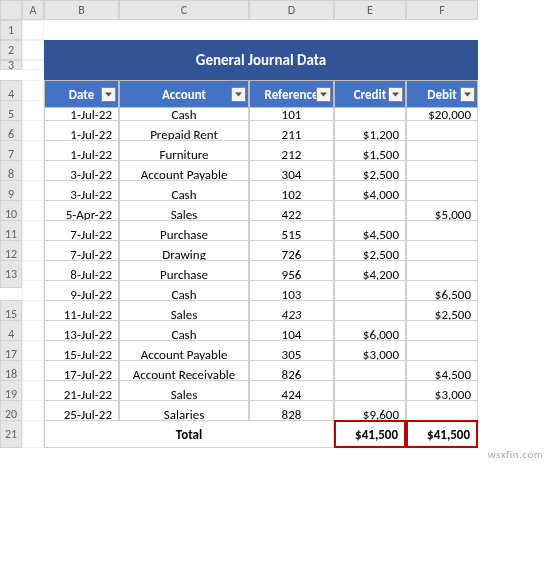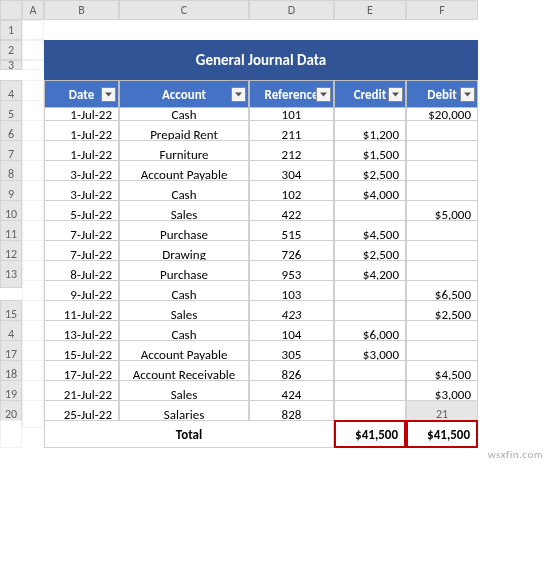--- a/index.html
+++ b/index.html
@@ -119,21 +119,21 @@
     <div class="dcell r" style="height: 28px;"></div>
     <div class="hcell row" style="height: 28px;">9</div>
     <div class="cell" style="height: 28px;"></div>
     <div class="dcell r" style="height: 28px;">3-Jul-22</div>
     <div class="dcell c" style="height: 28px;">Cash</div>
     <div class="dcell c" style="height: 28px;">102</div>
     <div class="dcell r" style="height: 28px;">$4,000</div>
     <div class="dcell r" style="height: 28px;"></div>
     <div class="hcell row" style="height: 28px;">10</div>
     <div class="cell" style="height: 28px;"></div>
-    <div class="dcell r" style="height: 28px;">5-Jul-22</div>
+    <div class="dcell r" style="height: 28px;">5-Apr-22</div>
     <div class="dcell c" style="height: 28px;">Sales</div>
     <div class="dcell c" style="height: 28px;">422</div>
     <div class="dcell r" style="height: 28px;"></div>
     <div class="dcell r" style="height: 28px;">$5,000</div>
     <div class="hcell row" style="height: 28px;">11</div>
     <div class="cell" style="height: 28px;"></div>
     <div class="dcell r" style="height: 28px;">7-Jul-22</div>
     <div class="dcell c" style="height: 28px;">Purchase</div>
     <div class="dcell c" style="height: 28px;">515</div>
     <div class="dcell r" style="height: 28px;">$4,500</div>
@@ -142,21 +142,21 @@
     <div class="cell" style="height: 28px;"></div>
     <div class="dcell r" style="height: 28px;">7-Jul-22</div>
     <div class="dcell c" style="height: 28px;">Drawing</div>
     <div class="dcell c" style="height: 28px;">726</div>
     <div class="dcell r" style="height: 28px;">$2,500</div>
     <div class="dcell r" style="height: 28px;"></div>
     <div class="hcell row" style="height: 28px;">13</div>
     <div class="cell" style="height: 28px;"></div>
     <div class="dcell r" style="height: 28px;">8-Jul-22</div>
     <div class="dcell c" style="height: 28px;">Purchase</div>
-    <div class="dcell c" style="height: 28px;">953</div>
+    <div class="dcell c" style="height: 28px;">956</div>
     <div class="dcell r" style="height: 28px;">$4,200</div>
     <div class="dcell r" style="height: 28px;"></div>
     <div class="hcell row" style="height: 28px; margin-left: 28px;">14</div>
     <div class="cell" style="height: 28px;"></div>
     <div class="dcell r" style="height: 28px;">9-Jul-22</div>
     <div class="dcell c" style="height: 28px;">Cash</div>
     <div class="dcell c" style="height: 28px;">103</div>
     <div class="dcell r" style="height: 28px;"></div>
     <div class="dcell r" style="height: 28px;">$6,500</div>
     <div class="hcell row" style="height: 28px;">15</div>
@@ -192,20 +192,21 @@
     <div class="dcell r" style="height: 28px;">21-Jul-22</div>
     <div class="dcell c" style="height: 28px;">Sales</div>
     <div class="dcell c" style="height: 28px;">424</div>
     <div class="dcell r" style="height: 28px;"></div>
     <div class="dcell r" style="height: 28px;">$3,000</div>
     <div class="hcell row" style="height: 28px;">20</div>
     <div class="cell" style="height: 28px;"></div>
     <div class="dcell r" style="height: 28px;">25-Jul-22</div>
     <div class="dcell c" style="height: 28px;">Salaries</div>
     <div class="dcell c" style="height: 28px;">828</div>
+    <div class="dcell r" style="height: 28px;">$9,600</div>
     <div class="dcell r" style="height: 28px;"></div>
     <div class="hcell row" style="height: 28px;">21</div>
     <div class="cell" style="height: 28px;"></div>
     <div class="dcell c" style="height: 28px; grid-column: 3 / 6; font-weight: bold;">Total</div>
     <div class="dcell r hl" style="height: 28px; font-weight: bold;">$41,500</div>
     <div class="dcell r hl" style="height: 28px; font-weight: bold;">$41,500</div>
   </div>
 
 <div class="watermark">wsxfin.com</div>
 

